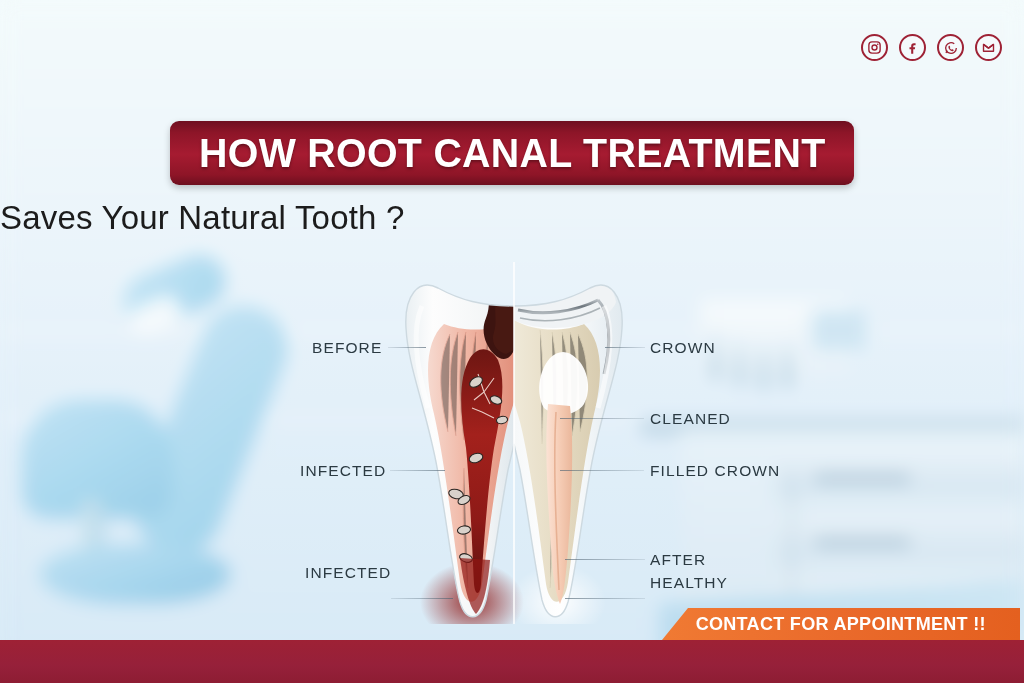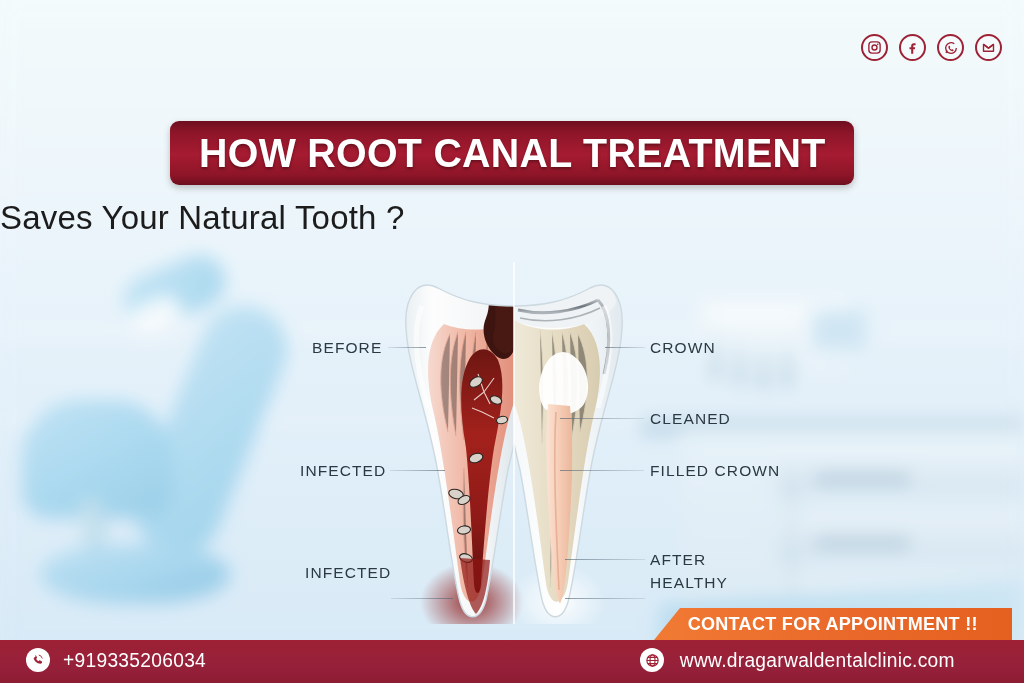--- a/index.html
+++ b/index.html
@@ -176,21 +176,21 @@
     white-space:nowrap;
   }
   .lead {
     position:absolute; height:1px;
     background:linear-gradient(90deg,rgba(80,100,115,.15),rgba(80,100,115,.65));
   }
   .lead.r { background:linear-gradient(90deg,rgba(80,100,115,.65),rgba(80,100,115,.15)); }
 
   
   .cta {
-    position:absolute; right:12px; top:608px; width:358px; height:32px;
+    position:absolute; right:4px; top:608px; width:358px; height:32px;
     background:linear-gradient(90deg,#f07a33 0%,#ea6a2b 50%,#e4601f 100%);
     display:flex; align-items:center; justify-content:center;
     clip-path: polygon(26px 0, 100% 0, 100% 100%, 0 100%);
   }
   .cta span {
     color:#fff; font-size:19px; font-weight:bold; letter-spacing:.3px;
     font-stretch:condensed; transform:scaleX(.95); white-space:nowrap;
   }
   .footer {
     position:absolute; left:0; bottom:0; width:100%; height:43px;
@@ -471,35 +471,16 @@
 
     <div class="lead r" style="left:565px; top:598px; width:80px;"></div>
     <div class="label" style="left:650px; top:574px;">HEALTHY</div>
   </div>
 
   <div class="cta">
     <span>CONTACT FOR APPOINTMENT  !!</span>
   </div>
 
   <div class="footer">
-    <div class="f-item f-phone">
-      <span class="f-icon">
-        <svg width="14" height="14" viewBox="0 0 24 24" fill="currentColor">
-          <path d="M7.5 4c.6 0 1 .3 1.3.8l1.4 2.6c.3.6.2 1.2-.3 1.6l-1.2 1c.9 1.9 2.4 3.4 4.3 4.3l1-1.2c.4-.5 1-.6 1.6-.3l2.6 1.4c.5.3.8.7.8 1.3 0 1.6-1.3 2.9-2.9 2.8C9.6 17.8 6.2 14.4 4.7 9.9 4.6 8 5.9 6.7 7.5 6.7z"></path>
-          <path d="M14 3.6a6.6 6.6 0 0 1 5.2 5.2" fill="none" stroke="currentColor" stroke-width="1.5" stroke-linecap="round"></path>
-        </svg>
-      </span>
-      <span class="f-text">+919335206034</span>
-    </div>
-
-    <div class="f-item f-web">
-      <span class="f-icon">
-        <svg width="15" height="15" viewBox="0 0 24 24" fill="none" stroke="currentColor" stroke-width="1.8">
-          <circle cx="12" cy="12" r="9"></circle>
-          <ellipse cx="12" cy="12" rx="4" ry="9"></ellipse>
-          <path d="M3 12h18M4.6 7h14.8M4.6 17h14.8"></path>
-        </svg>
-      </span>
-      <span class="f-text">www.dragarwaldentalclinic.com</span>
-    </div>
+
   </div>
 
 </div>
 
 </body></html>

